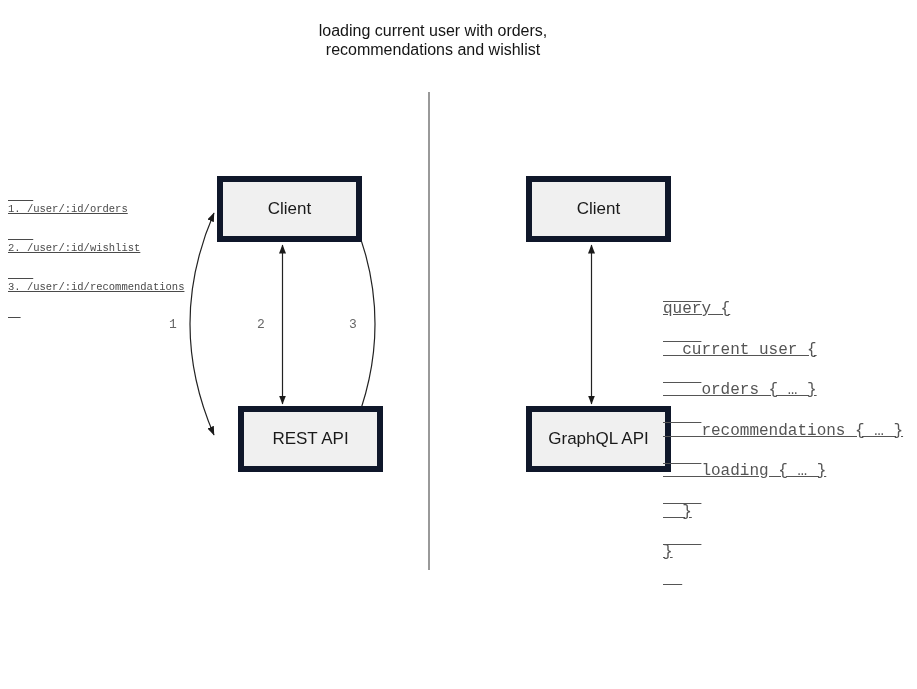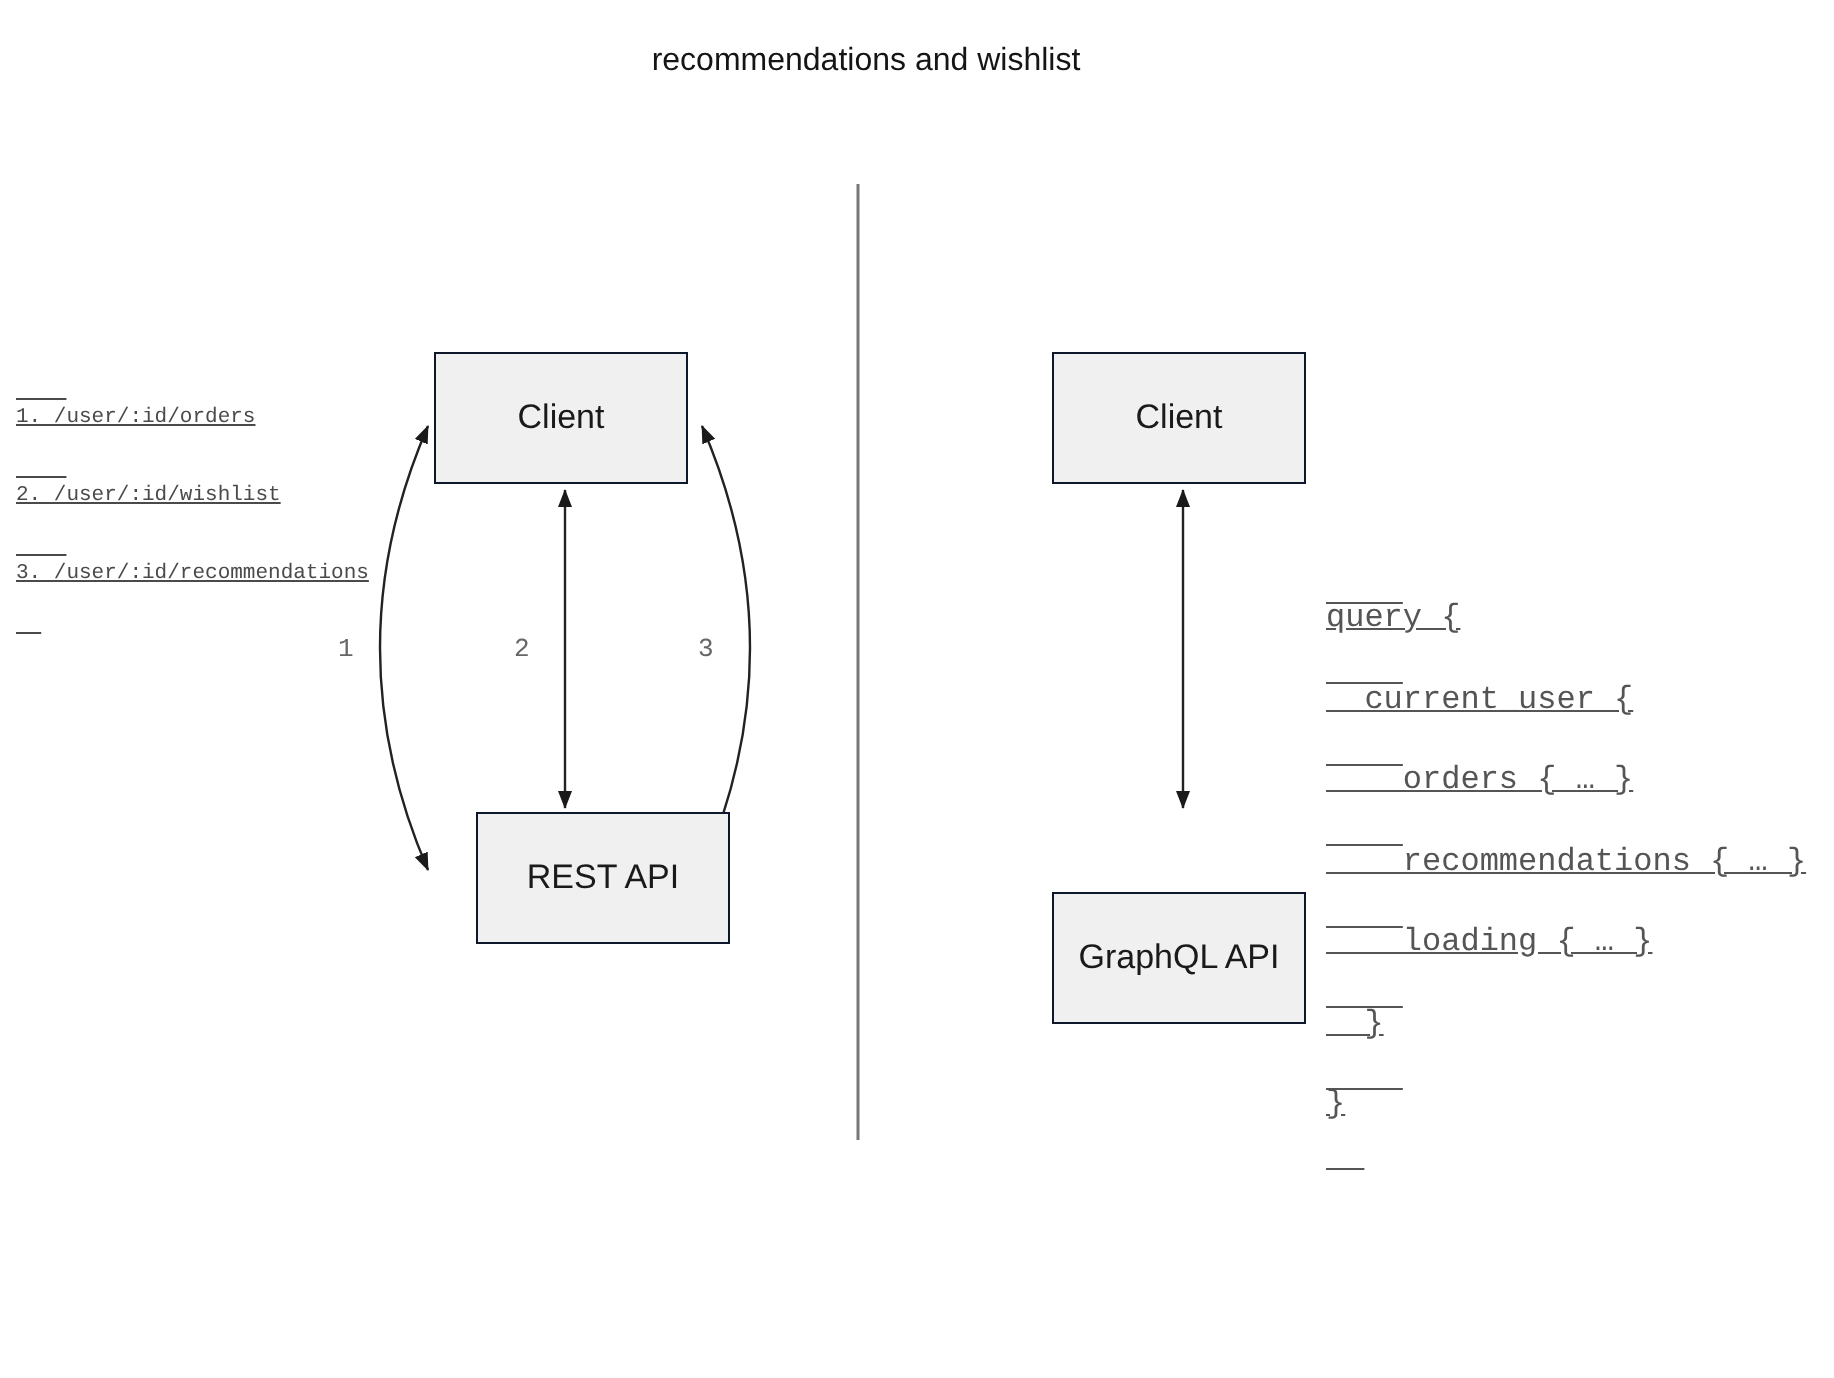--- a/index.html
+++ b/index.html
@@ -27,35 +27,35 @@
   }
   .svg-layer {
     position: absolute;
     left: 0;
     top: 0;
     width: 917px;
     height: 689px;
   }
   .node-box {
     position: absolute;
-    width: 127px;
+    width: 145px;
     height: 66px;
     background: #f0f0f0;
-    border: 1px solid #0f172a;
+    border: 6px solid #0f172a;
     box-sizing: border-box;
     display: flex;
     align-items: center;
     justify-content: center;
     font-size: 17px;
     color: #1a1a1a;
   }
   .box-client-left  { left: 217px; top: 176px; }
   .box-rest         { left: 217px; top: 406px; margin-left: 21px; }
   .box-client-right { left: 526px; top: 176px; }
-  .box-graphql      { left: 526px; top: 406px; margin-top: 40px; }
+  .box-graphql      { left: 526px; top: 406px; }
   .mono {
     font-family: "Liberation Mono", monospace;
     white-space: pre;
     text-decoration: underline;
   }
   .endpoints {
     position: absolute;
     left: 8px;
     top: 177px;
     font-size: 10.5px;
@@ -80,20 +80,21 @@
   .num-1 { left: 169px; }
   .num-2 { left: 257px; }
   .num-3 { left: 349px; }
 </style>
 </head>
 <body>
 
 <div class="canvas">
 
   <div class="title">
+    <div>loading current user with orders,</div>
     <div>recommendations and wishlist</div>
   </div>
 
   <svg class="svg-layer" width="917" height="689" viewBox="0 0 917 689">
     <defs>
       <marker id="arrowhead" markerUnits="userSpaceOnUse" markerWidth="10" markerHeight="8" refX="8.5" refY="3.5" orient="auto-start-reverse">
         <path d="M0,0 L9,3.5 L0,7 z" fill="#1a1a1a"></path>
       </marker>
     </defs>
 

